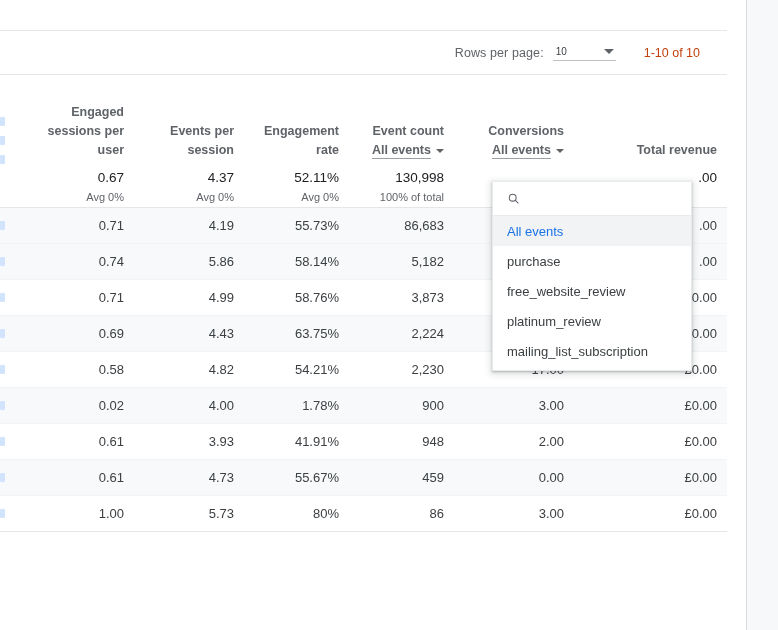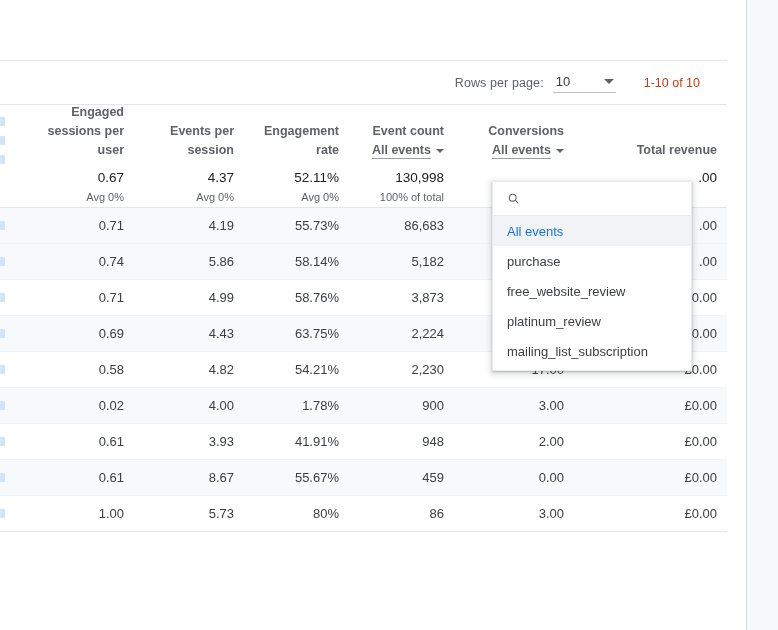--- a/index.html
+++ b/index.html
@@ -35,21 +35,21 @@
     left: 0;
     width: 746px;
     height: 630px;
     background: #ffffff;
     overflow: hidden;
   }
 
   
   #pagination-bar {
     position: absolute;
-    top: 60px;
+    top: 30px;
     left: 0;
     width: 727px;
     height: 45px;
     border-top: 1px solid #e4e6e8;
     border-bottom: 1px solid #e4e6e8;
     box-sizing: border-box;
     display: flex;
     align-items: center;
     justify-content: flex-end;
   }
@@ -63,21 +63,21 @@
     display: inline-flex;
     align-items: center;
     gap: 16px;
     border-bottom: 1px solid #bdc1c6;
     padding: 1px 2px 3px 3px;
     cursor: pointer;
     min-width: 58px;
     justify-content: space-between;
   }
   #rows-per-page-select .val {
-    font-size: 13px;
+    font-size: 10px;
     color: #3c4043;
   }
   .caret {
     width: 0; height: 0;
     border-left: 5px solid transparent;
     border-right: 5px solid transparent;
     border-top: 5px solid #5f6368;
     display: inline-block;
   }
   .caret.small {
@@ -404,21 +404,21 @@
           <td>41.91%</td>
           <td>948</td>
           <td>2.00</td>
           <td>£0.00</td>
         </tr>
         <tr class="data-row alt">
           <td class="cut-cell">
             <span class="cut-frag"></span>
           </td>
           <td>0.61</td>
-          <td>8.67</td>
+          <td>4.73</td>
           <td>55.67%</td>
           <td>459</td>
           <td>0.00</td>
           <td>£0.00</td>
         </tr>
         <tr class="data-row">
           <td class="cut-cell">
             <span class="cut-frag"></span>
           </td>
           <td>1.00</td>

